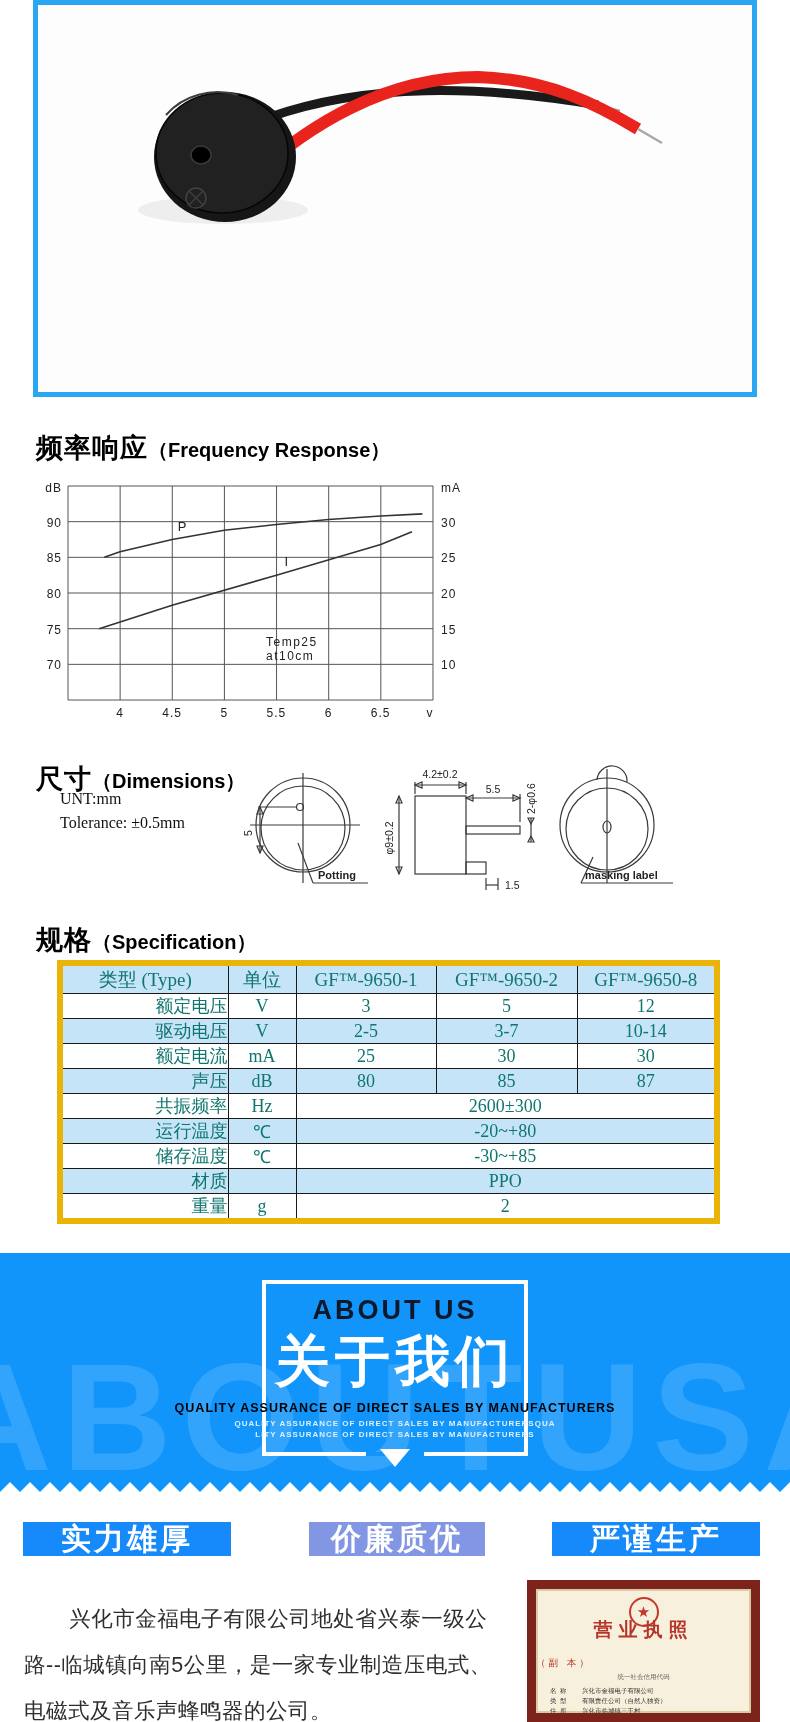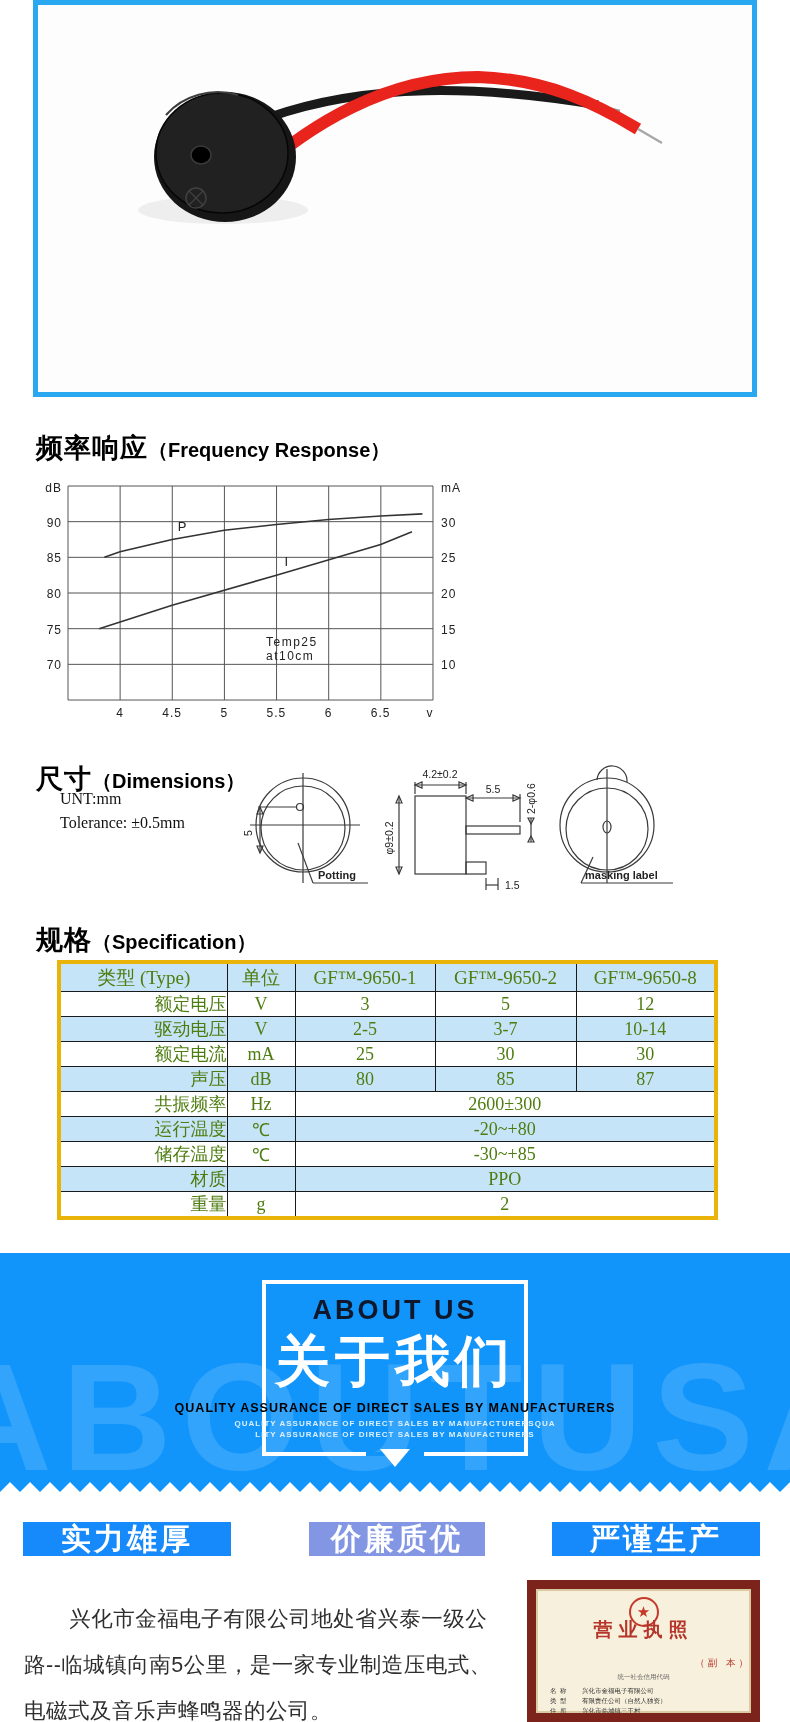--- a/index.html
+++ b/index.html
@@ -26,22 +26,22 @@
 
   
   .note{position:absolute;font-family:"Liberation Serif",serif;font-size:16px;color:#111;}
   .ddraw{position:absolute;}
   .ddraw path,.ddraw line,.ddraw circle,.ddraw ellipse,.ddraw rect{fill:none;stroke:#3a3a3a;stroke-width:1.2;}
   .ddraw text{font-size:10.5px;fill:#222;stroke:none;font-family:"Liberation Sans",sans-serif;}
   .ddraw text.blab{font-weight:bold;font-size:11px;}
 
   
   #spec-table{position:absolute;left:57px;top:960px;width:657px;border-collapse:collapse;
-              font-family:"Liberation Serif",serif;font-size:18px;color:#4d7c0f;
-              border:4px solid #eab308;table-layout:fixed;}
+              font-family:"Liberation Serif",serif;font-size:18px;color:#0f766e;
+              border:6px solid #eab308;table-layout:fixed;}
   #spec-table th,#spec-table td{border:1px solid #1a1a1a;height:24px;padding:0;text-align:center;
               overflow:hidden;white-space:nowrap;font-weight:normal;}
   #spec-table th{height:27px;font-size:19px;}
   #spec-table td.lbl{text-align:right;padding-left:34px;}
   #spec-table tr.blue td, #spec-table tr.hdr th{background:#c6e4f8;}
 
   
   #banner{position:absolute;left:0;top:1253px;width:790px;height:239px;background:#1295fb;overflow:hidden;}
   #banner .watermark{position:absolute;top:88px;left:-58px;font-size:152px;font-weight:bold;
       color:rgba(255,255,255,0.14);letter-spacing:10px;white-space:nowrap;line-height:1;}
@@ -70,21 +70,21 @@
   
   #intro{position:absolute;left:24px;top:1596px;width:482px;font-size:21.5px;color:#2e2e2e;
          line-height:46px;text-indent:2.1em;letter-spacing:0.5px;}
   #license{position:absolute;left:527px;top:1580px;width:233px;height:142px;box-sizing:border-box;
            border:9px solid #7c241c;background:#f7f0dc;box-shadow:inset 0 0 0 2px #d9caa2;overflow:hidden;}
   #license .emblem{position:absolute;left:50%;top:8px;transform:translateX(-50%);
       width:30px;height:30px;border:2px solid #c5392b;border-radius:50%;box-sizing:border-box;
       color:#c5392b;font-size:15px;line-height:26px;text-align:center;}
   #license .lic-title{position:absolute;top:28px;width:100%;text-align:center;color:#b5352a;
       font-family:"Liberation Serif",serif;font-weight:bold;font-size:19px;letter-spacing:6px;}
-  #license .lic-sub{position:absolute;top:68px;width:100%;text-align:right;color:#b5352a;
+  #license .lic-sub{position:absolute;top:68px;width:100%;text-align:left;color:#b5352a;
       font-size:9.5px;letter-spacing:3px;}
   #license .lic-code{position:absolute;top:84px;width:100%;text-align:center;color:#666;font-size:6.5px;}
   #license .lic-row{position:absolute;left:14px;right:10px;display:flex;font-size:6.5px;color:#333;}
   #license .r0{top:98px;} #license .r1{top:108px;} #license .r2{top:118px;}
   #license .lic-row span:nth-child(1){width:10px;}
   #license .lic-row span:nth-child(2){width:22px;}
   #license .lic-row span:nth-child(3){flex:1;}
 </style>
 </head>
 <body>

